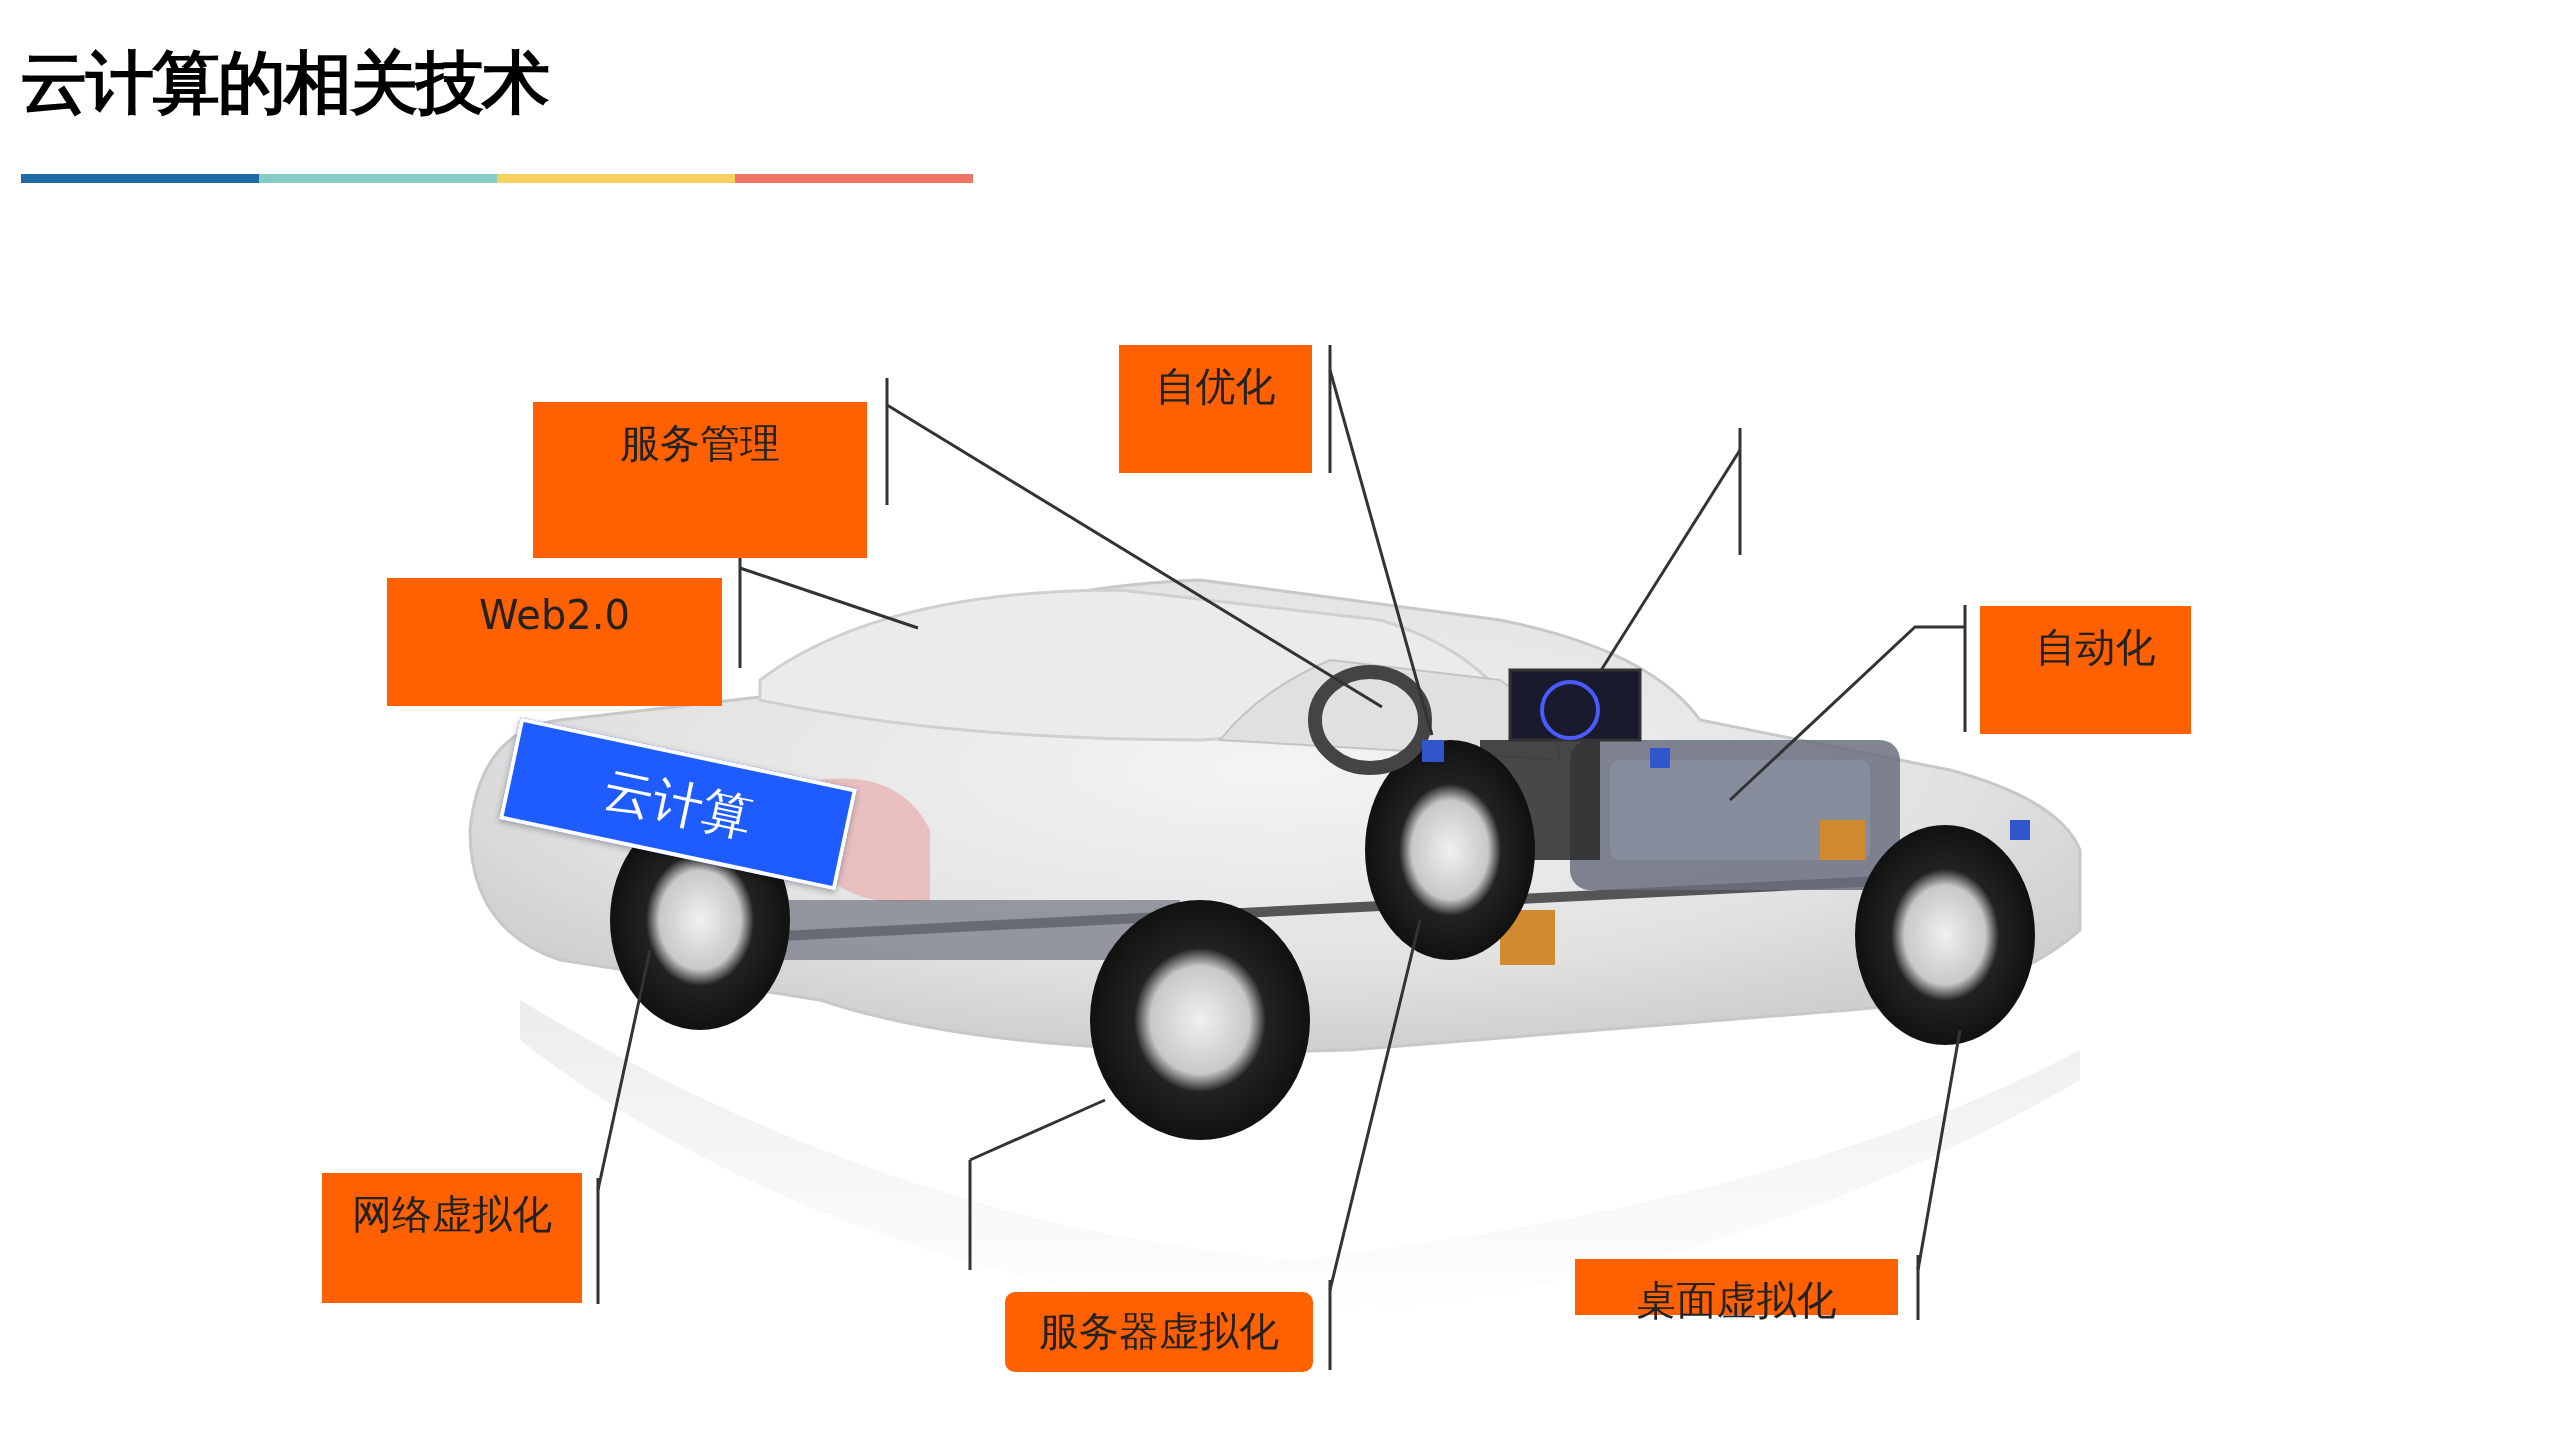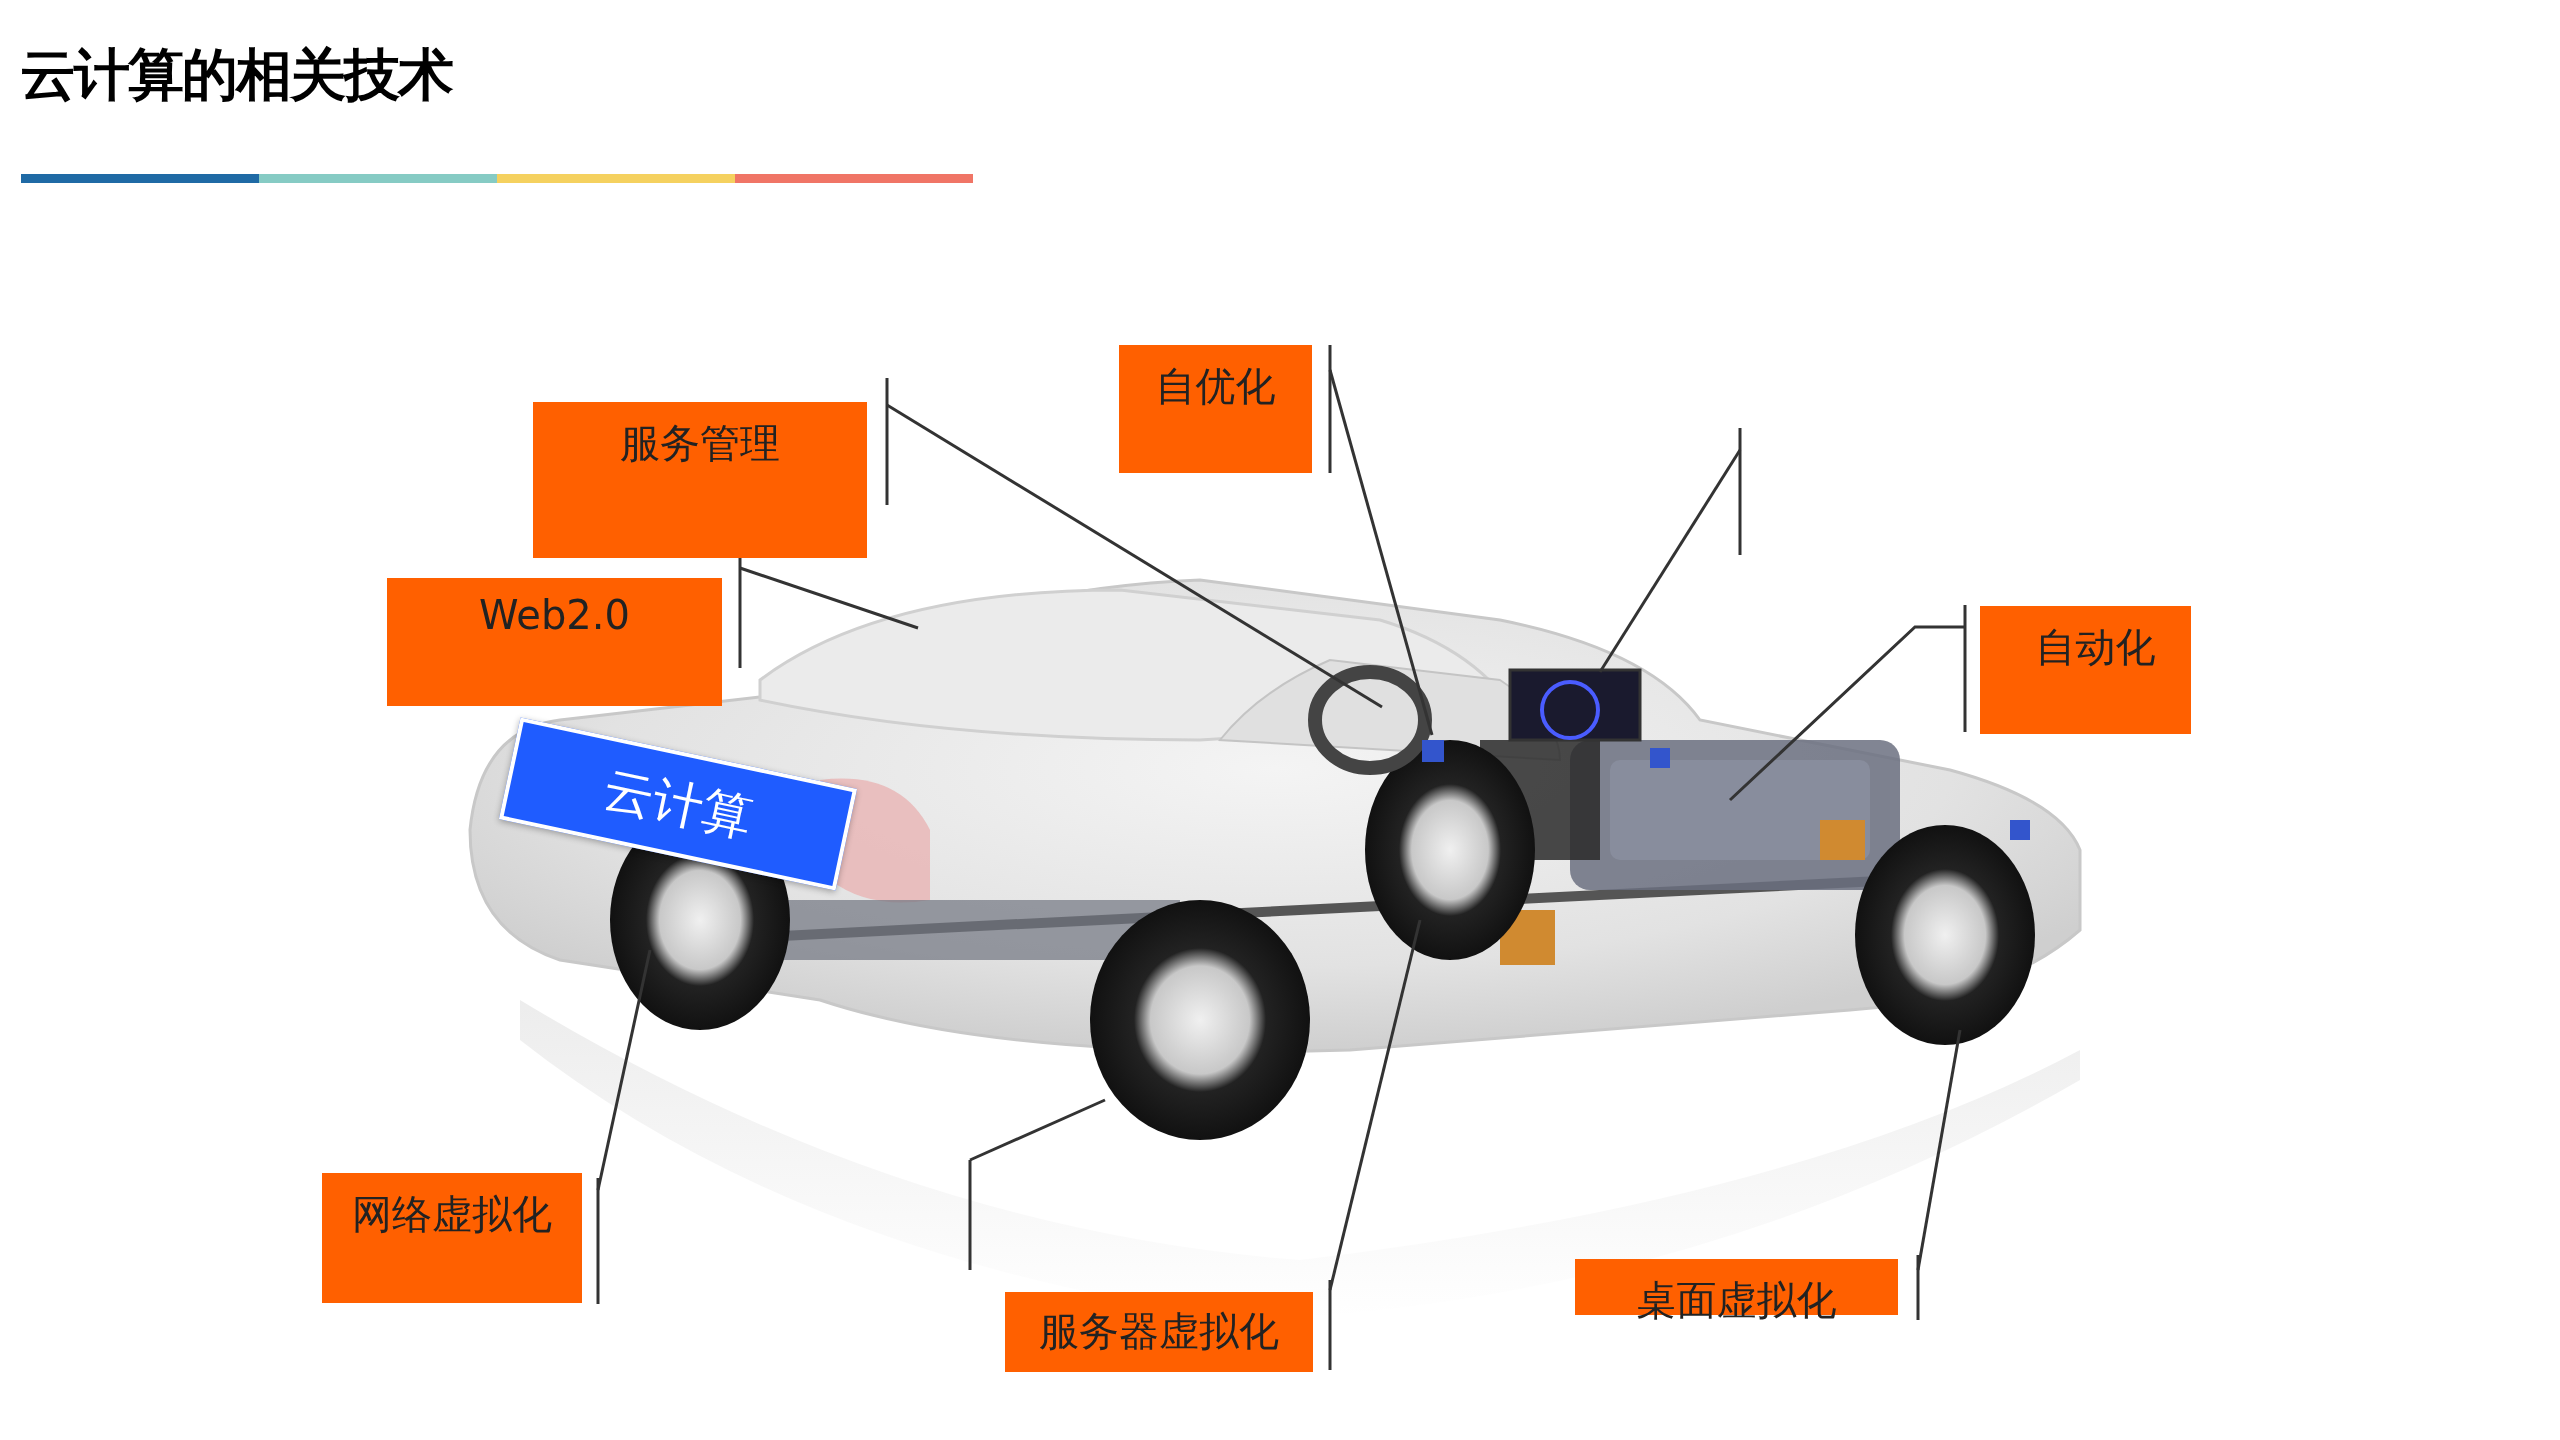--- a/index.html
+++ b/index.html
@@ -1,17 +1,17 @@
 <!DOCTYPE html>
 <html><head>
 <meta charset="utf-8">
 <style>
   html, body { margin:0; padding:0; }
   body { width:2560px; height:1440px; background:#ffffff; position:relative; overflow:hidden; font-family:"DejaVu Sans", sans-serif; }
-  .title { position:absolute; left:20px; top:38px; font-size:56px; font-weight:bold; color:#000; letter-spacing:-2px; font-family:Liberation Serif, serif; }
+  .title { position:absolute; left:20px; top:38px; font-size:68px; font-weight:bold; color:#000; letter-spacing:-2px; font-family:Liberation Serif, serif; }
   .title-bar { position:absolute; left:21px; top:174px; height:9px; display:flex; }
   .title-bar div { width:238px; height:9px; }
   .stage { position:absolute; left:0; top:0; width:2560px; height:1440px; }
   .car { position:absolute; left:0; top:0; }
   .label { position:absolute; background:#FF6000; color:#222; font-size:40px; text-align:center; font-family:"DejaVu Serif", serif; box-sizing:border-box; padding-top:14px; }
   .label.web { font-family:"DejaVu Sans", sans-serif; color:#222;margin-top:38px; }
   .badge { position:absolute; left:506px; top:752px; width:336px; height:96px; background:#1f5cff; border:4px solid #fff; color:#fff; font-size:50px; display:flex; align-items:center; justify-content:center; transform:rotate(12deg); box-shadow:0 2px 6px rgba(0,0,0,0.3); font-family:"DejaVu Serif", serif; }
 </style>
 </head>
 <body>
@@ -96,17 +96,17 @@
       <line x1="1918" y1="1255" x2="1918" y2="1320"></line>
       <polyline points="1918,1270 1960,1030"></polyline>
     </g>
   </svg>
 
   <div class="label" style="left:533px;top:378px;width:334px;height:156px;margin-top:24px;">服务管理</div>
   <div class="label web" style="left:387px;top:540px;width:335px;height:128px;">Web2.0</div>
   <div class="label" style="left:1119px;top:345px;width:193px;height:128px;">自优化</div>
   <div class="label" style="left:1980px;top:606px;width:211px;height:128px;padding-left:20px;">自动化</div>
   <div class="label" style="left:322px;top:1173px;width:260px;height:130px;">网络虚拟化</div>
-  <div class="label" style="left:1005px;top:1292px;width:308px;height:80px;padding-top:12px;">服务器虚拟化</div>
+  <div class="label" style="left:1005px;top:1292px;width:308px;height:80px;padding-top:12px;border-radius:10px;">服务器虚拟化</div>
   <div class="label" style="left:1575px;top:1259px;width:323px;height:56px;">桌面虚拟化</div>
 
   <div class="badge">云计算</div>
 </div>
 
 </body></html>

